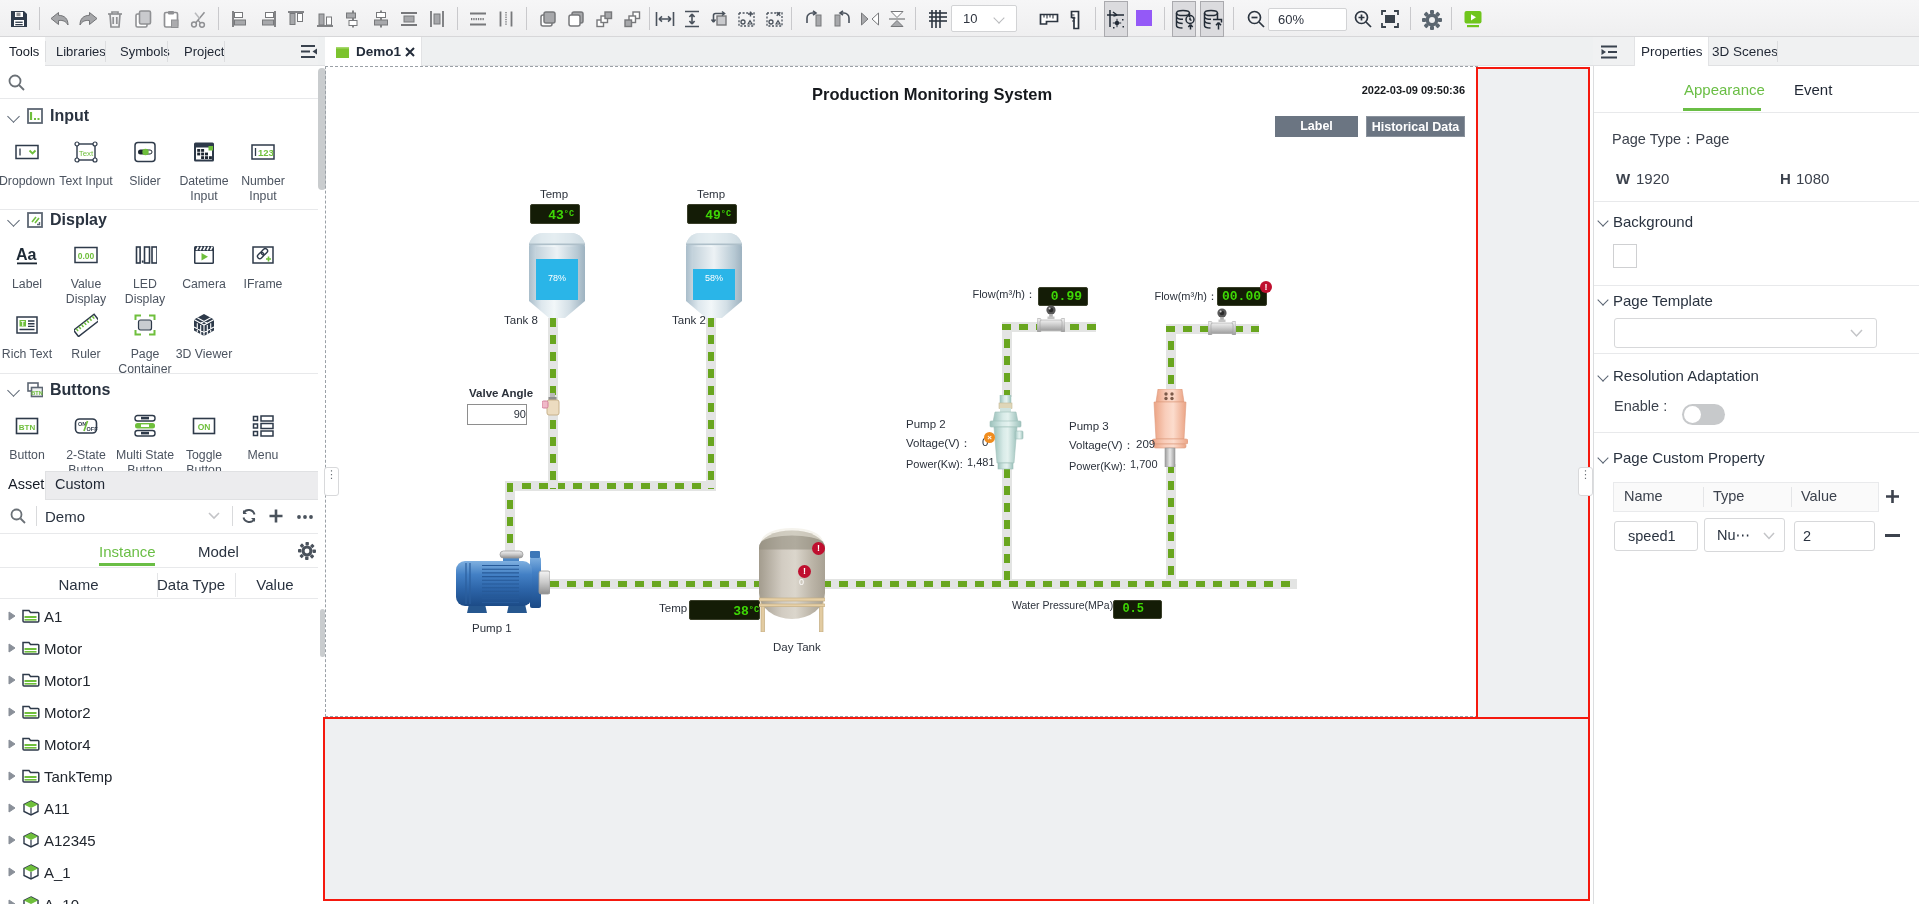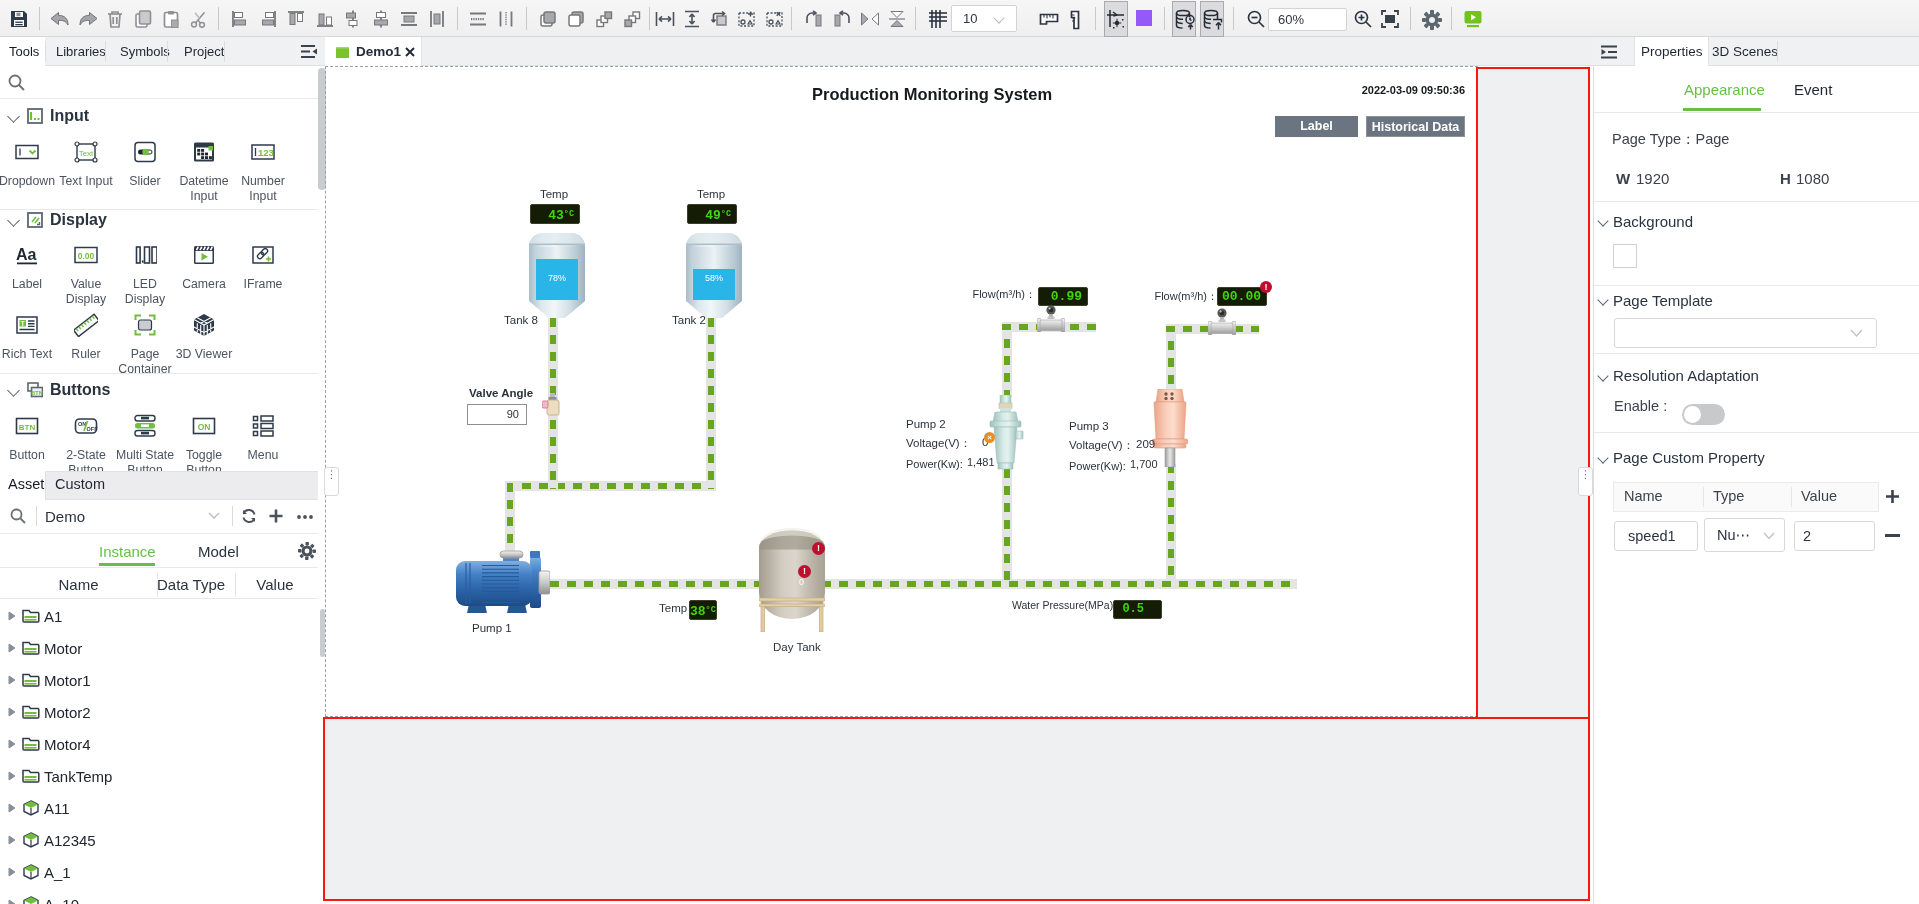--- a/index.html
+++ b/index.html
@@ -791,24 +791,24 @@
 <text x="28" y="48" font-size="9" fill="#fff" text-anchor="middle" font-family="Liberation Sans">58%</text>
       </svg>
       <div class="ctext" style="left:206px;top:122px;width:60px;text-align:center;font-size:11.5px;font-weight:400">Temp</div>
       <div class="ctext" style="left:363px;top:122px;width:60px;text-align:center;font-size:11.5px;font-weight:400">Temp</div>
       <div class="ctext" style="left:186px;top:248px;font-size:11.5px">Tank 8</div>
       <div class="ctext" style="left:354px;top:248px;font-size:11.5px">Tank 2</div>
       <div class="led" style="left:212px;top:138px;width:50px;height:20px;font-size:13px;line-height:18px;padding-right:5px">43<span style="font-size:8.5px;vertical-align:3px">°C</span></div>
       <div class="led" style="left:369px;top:138px;width:50px;height:20px;font-size:13px;line-height:18px;padding-right:5px">49<span style="font-size:8.5px;vertical-align:3px">°C</span></div>
       <div class="led" style="left:720px;top:221px;width:50px;height:19px;font-size:13px;line-height:17px;padding-right:5px">0.99</div>
       <div class="led" style="left:899px;top:221px;width:50px;height:19px;font-size:13px;line-height:17px;padding-right:5px">00.00</div>
-      <div class="led" style="left:371px;top:534px;width:28px;height:20px;font-size:13px;line-height:18px;padding-right:5px">38<span style="font-size:8.5px;vertical-align:3px">°C</span></div>
+      <div class="led" style="left:371px;top:534px;width:71px;height:20px;font-size:13px;line-height:18px;">38<span style="font-size:8.5px;vertical-align:3px">°C</span></div>
       <div class="led" style="left:795px;top:534px;width:49px;height:19px;font-size:12px;line-height:17px;padding-right:17px">0.5</div>
       <div class="ctext" style="left:151px;top:321px;font-size:11.5px;font-weight:700">Valve Angle</div>
-      <div class="ctext" style="left:149px;top:338px;width:60px;height:21px;background:#fff;border:1px solid #8e8e8e;font-size:11px;text-align:right;line-height:19px;padding-right:7px">90</div>
+      <div class="ctext" style="left:149px;top:338px;width:60px;height:21px;background:#fff;border:1px solid #8e8e8e;font-size:11px;text-align:right;line-height:19px;">90</div>
       <svg class="abs" style="left:224px;top:327px" width="22" height="26" viewBox="0 0 22 26">
 <rect x="8" y="0" width="5" height="5" fill="#b9b9b9"></rect>
         <rect x="6.5" y="4" width="8" height="3" fill="#8f8f8f"></rect>
 <rect x="5" y="7" width="12" height="15" rx="2" fill="#ecdcc0" stroke="#c8b28c"></rect>
 <rect x="0" y="8" width="6" height="7" rx="1.5" fill="#f0b9c8" stroke="#d37f9a"></rect>
       </svg>
       <svg class="abs" style="left:138px;top:482px" width="94" height="65" viewBox="0 0 94 65">
 <defs>
           <linearGradient id="pb" x1="0" x2="0" y1="0" y2="1">
             <stop offset="0" stop-color="#7fb0e0"></stop>

